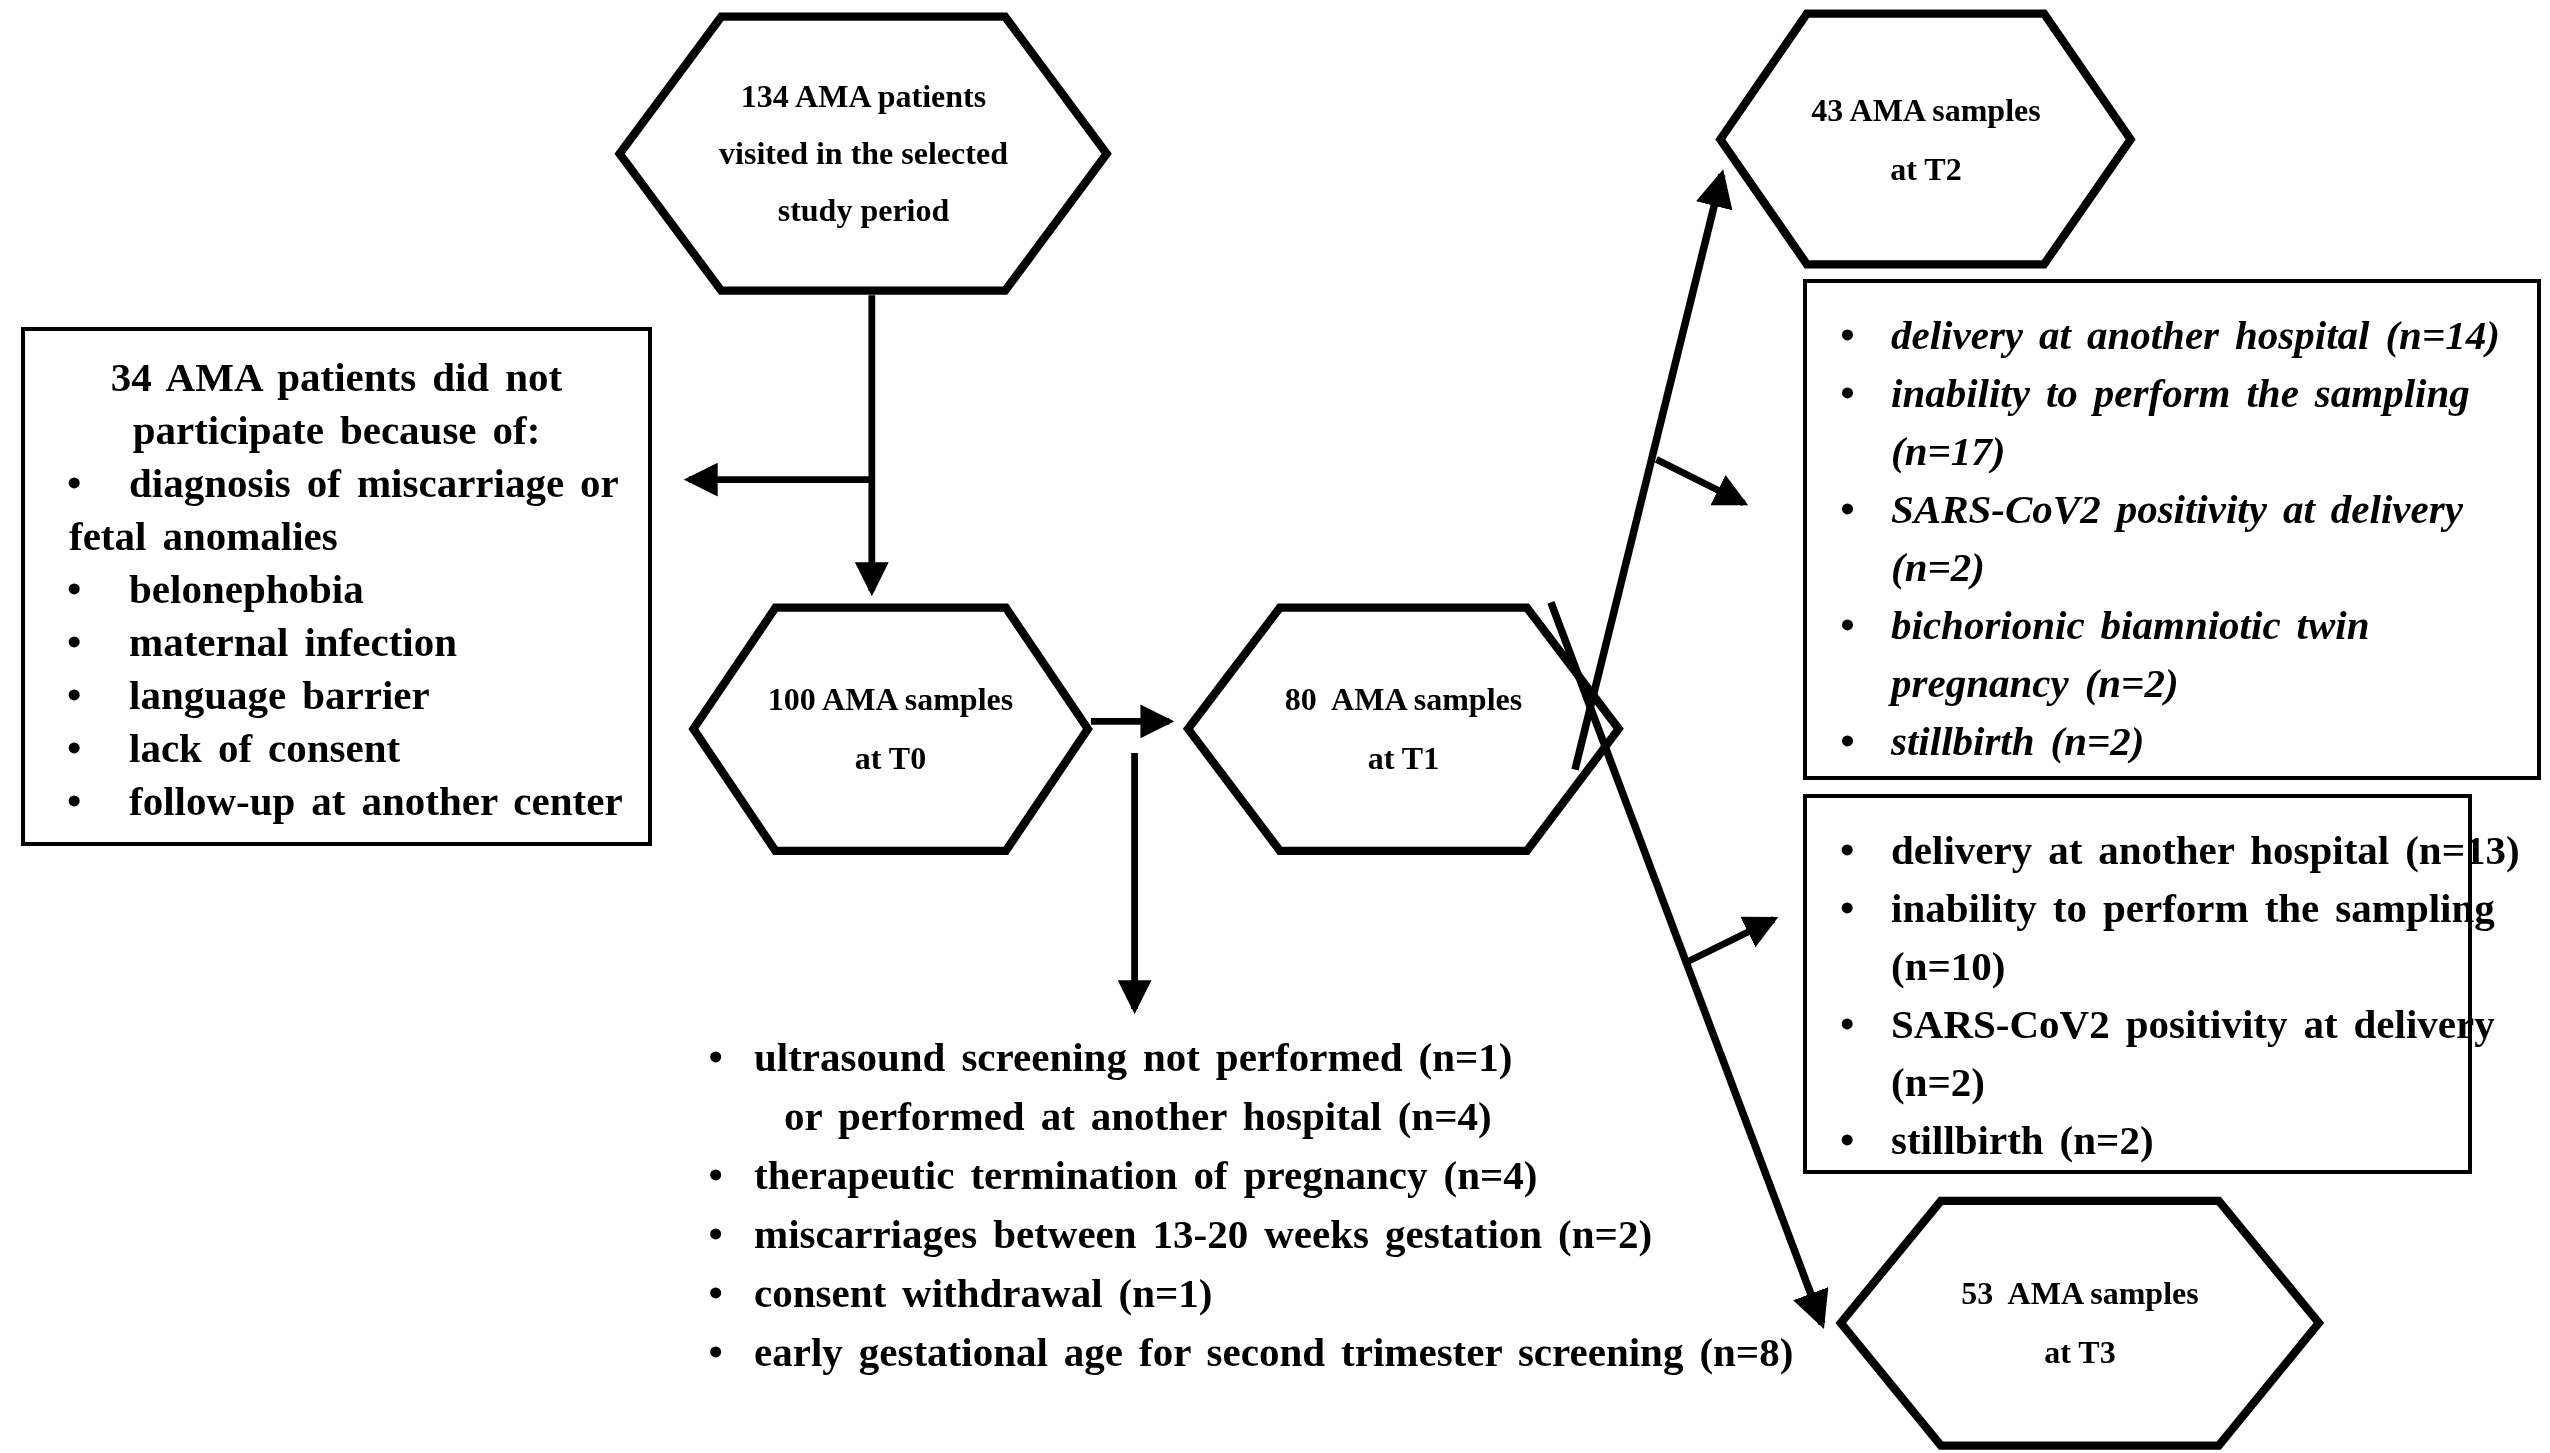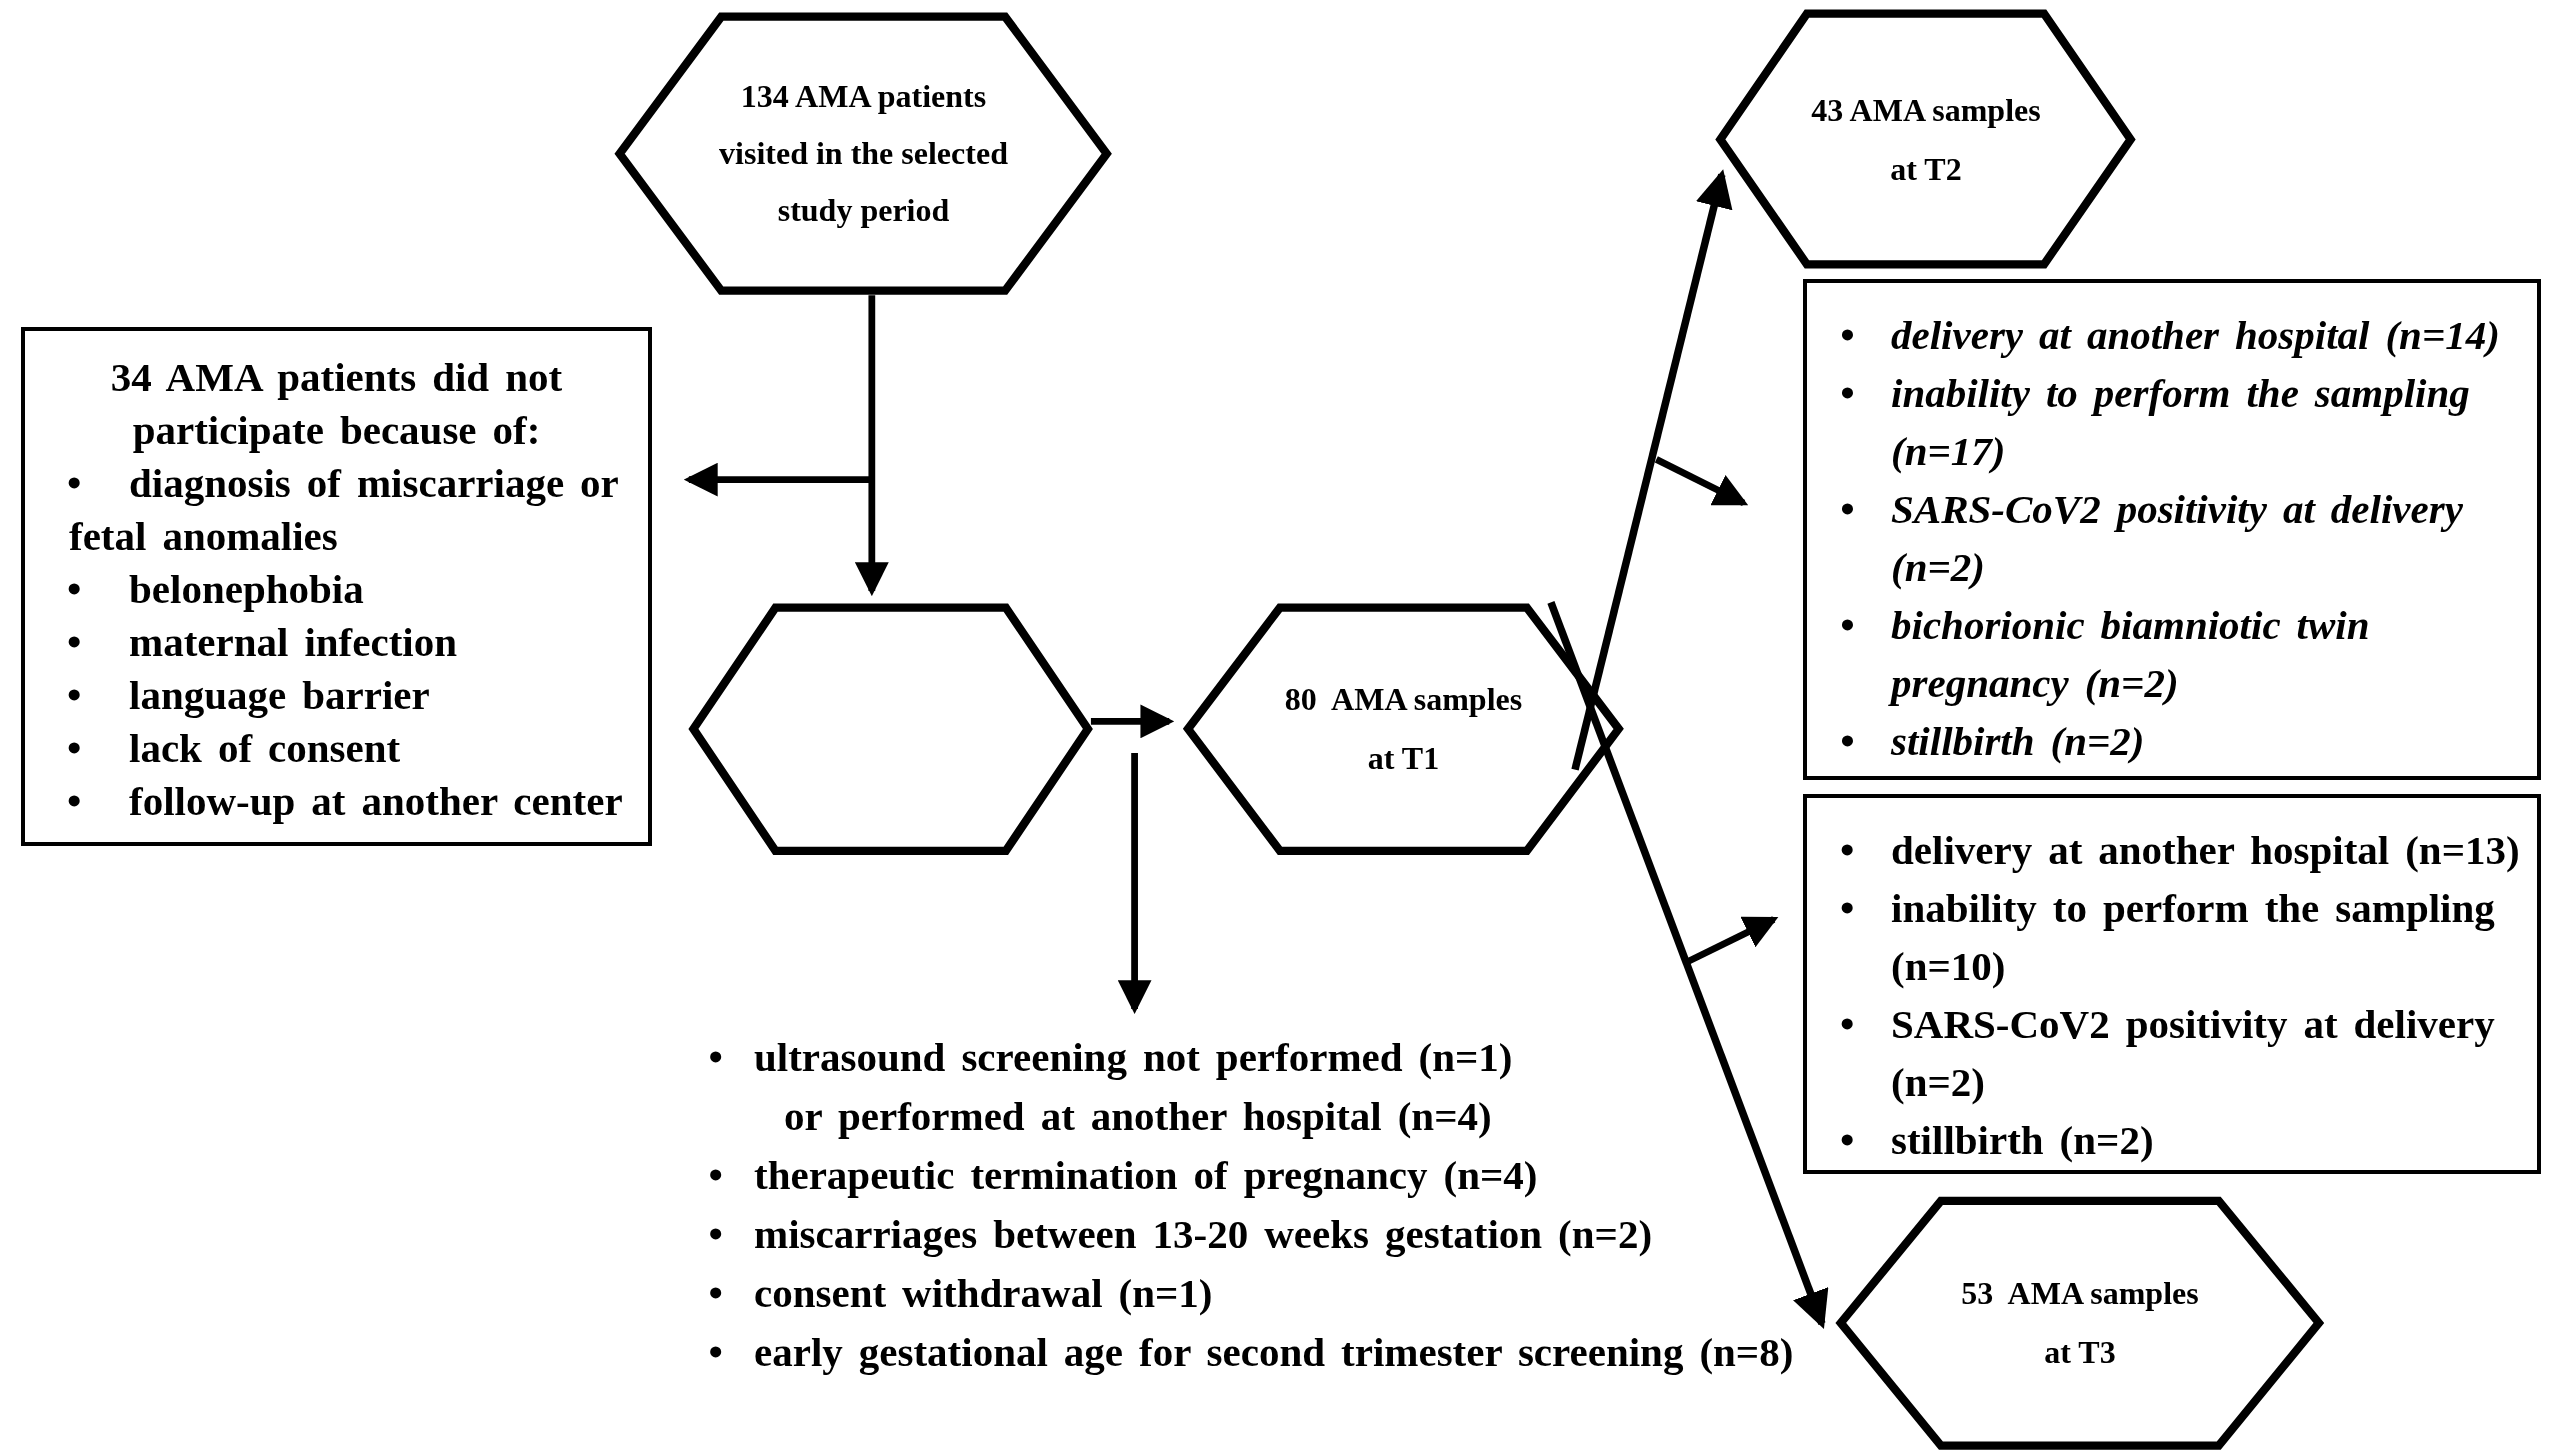--- a/index.html
+++ b/index.html
@@ -19,21 +19,21 @@
   #lbl-t0{left:693px;top:670px;width:395px;}
   #lbl-t1{left:1188px;top:670px;width:431px;}
   #lbl-t2{left:1721px;top:81px;width:410px;}
   #lbl-t3{left:1841px;top:1264px;width:478px;}
   
   .box{position:absolute;border:4.5px solid #000;background:#fff;box-sizing:border-box;font-size:41px;}
   #left-box{left:21px;top:327px;width:631px;height:519px;}
   #left-box .content{padding-top:19.6px;}
   #left-box .tline{height:53px;line-height:53px;}
   #box-t2{left:1803px;top:279px;width:738px;height:501px;font-style:italic;}
-  #box-t3{left:1803px;top:794px;width:738px;height:380px;}
+  #box-t3{left:1803px;top:794px;width:669px;height:380px;}
   #box-t2 .content,#box-t3 .content{padding-top:22.6px;}
   #box-t2 .tline,#box-t3 .tline{height:58px;line-height:58px;}
   .tline{position:relative;white-space:nowrap;word-spacing:0.14em;}
   .th{text-align:center;}
   .box .tb{padding-left:104px;}
   .box .tc{padding-left:44px;}
   .box .tb::before{content:"\2022";position:absolute;left:42px;}
   #box-t2 .tb,#box-t2 .tc,#box-t3 .tb,#box-t3 .tc{padding-left:84px;}
   #box-t2 .tb::before,#box-t3 .tb::before{left:33px;}
   
@@ -68,20 +68,24 @@
     <line x1="2092" y1="1022" x2="2287" y2="232" stroke="#000" stroke-width="10" marker-end="url(#ah)"></line>
     <line x1="2060" y1="800" x2="2420" y2="1758" stroke="#000" stroke-width="10" marker-end="url(#ah)"></line>
     <line x1="2200" y1="610" x2="2316" y2="668" stroke="#000" stroke-width="9" marker-end="url(#ah)"></line>
     <line x1="2240" y1="1278" x2="2356" y2="1221" stroke="#000" stroke-width="9" marker-end="url(#ah)"></line>
   </svg>
 
   <div class="hexlbl" id="lbl-start">
     <div class="ln">134 AMA patients</div>
     <div class="ln">visited in the selected</div>
     <div class="ln">study period</div>
+  </div>
+  <div class="hexlbl" id="lbl-t0">
+    <div class="ln">100 AMA samples</div>
+    <div class="ln">at T0</div>
   </div>
   <div class="hexlbl" id="lbl-t1">
     <div class="ln">80  AMA samples</div>
     <div class="ln">at T1</div>
   </div>
   <div class="hexlbl" id="lbl-t2">
     <div class="ln">43 AMA samples</div>
     <div class="ln">at T2</div>
   </div>
   <div class="hexlbl" id="lbl-t3">

